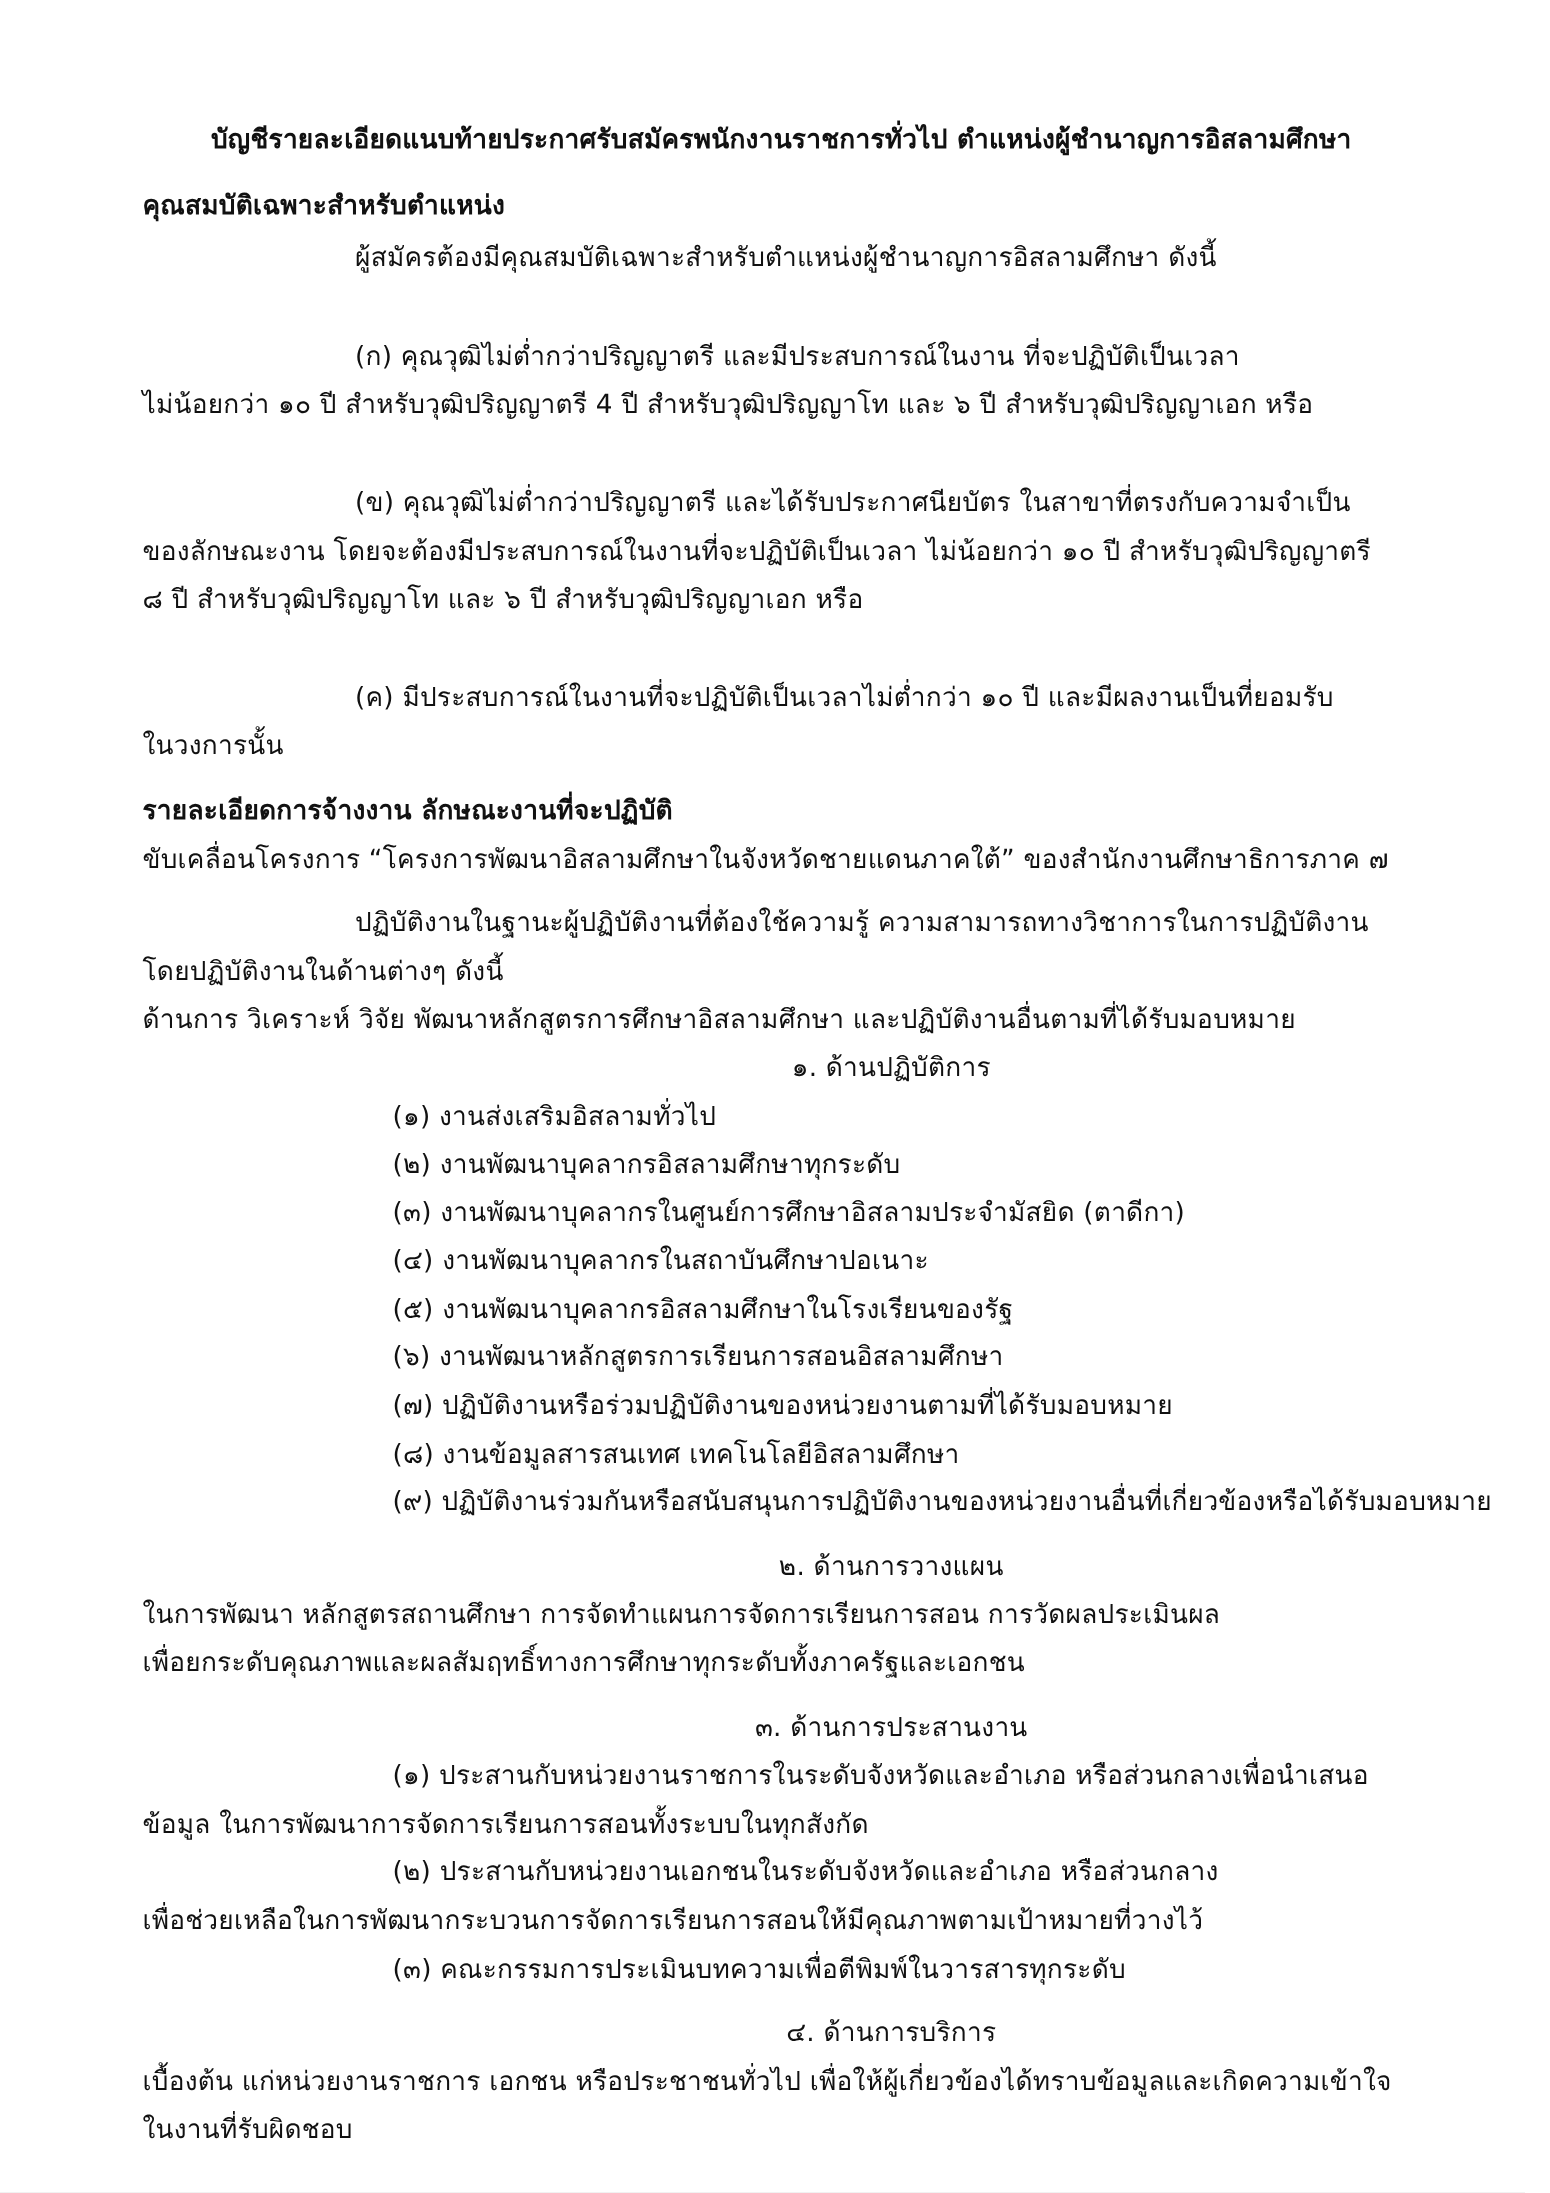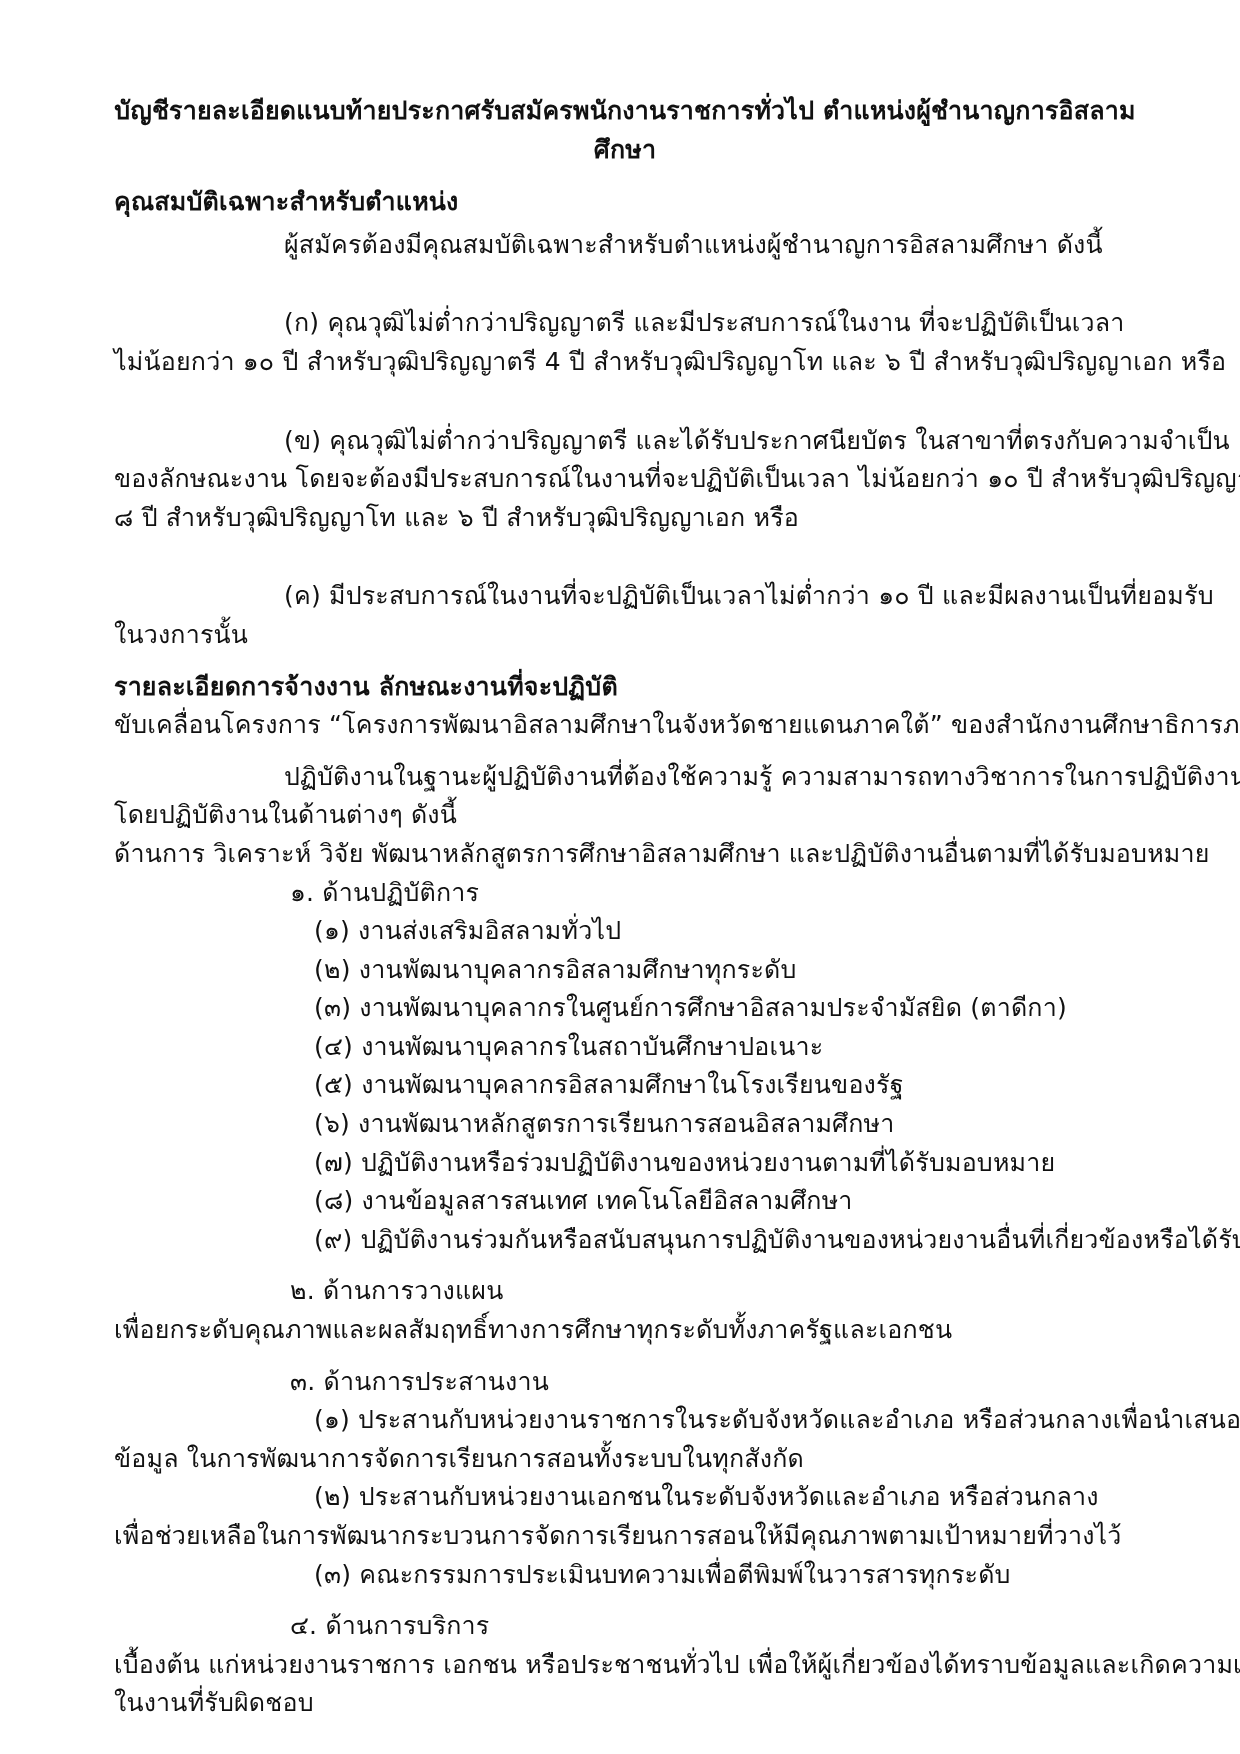--- a/index.html
+++ b/index.html
@@ -17,21 +17,21 @@
     color: #111111;
     overflow: hidden;
   }
   .content {
     position: absolute;
     left: 114px;
     top: 92px;
     width: 1022px;
   }
   .line {
-    font-size: 25px;
+    font-size: 21px;
     line-height: 38.6px;
     white-space: nowrap;
     letter-spacing: 0.2px;
   }
   
   .line.title {
     font-weight: bold;
     text-align: center;
     white-space: normal;
     margin-bottom: 14px;
@@ -41,20 +41,21 @@
     font-weight: bold;
   }
   
   .line.para {
     padding-left: 170px;
     margin-top: 40px;
   }
   
   .line.section {
     padding-left: 176px;
+    text-align: center;
   }
   
   .line.item {
     padding-left: 200px;
   }
   
   .line.cont {
     padding-left: 0;
   }
   .line.gap-sm { margin-top: 4px; }
@@ -84,20 +85,21 @@
       <div class="line item">(๑) งานส่งเสริมอิสลามทั่วไป</div>
       <div class="line item">(๒) งานพัฒนาบุคลากรอิสลามศึกษาทุกระดับ</div>
       <div class="line item">(๓) งานพัฒนาบุคลากรในศูนย์การศึกษาอิสลามประจำมัสยิด (ตาดีกา)</div>
       <div class="line item">(๔) งานพัฒนาบุคลากรในสถาบันศึกษาปอเนาะ</div>
       <div class="line item">(๕) งานพัฒนาบุคลากรอิสลามศึกษาในโรงเรียนของรัฐ</div>
       <div class="line item">(๖) งานพัฒนาหลักสูตรการเรียนการสอนอิสลามศึกษา</div>
       <div class="line item">(๗) ปฏิบัติงานหรือร่วมปฏิบัติงานของหน่วยงานตามที่ได้รับมอบหมาย</div>
       <div class="line item">(๘) งานข้อมูลสารสนเทศ เทคโนโลยีอิสลามศึกษา</div>
       <div class="line item">(๙) ปฏิบัติงานร่วมกันหรือสนับสนุนการปฏิบัติงานของหน่วยงานอื่นที่เกี่ยวข้องหรือได้รับมอบหมาย</div>
       <div class="line section gap">๒. ด้านการวางแผน</div>
+      <div class="line cont">ในการพัฒนา หลักสูตรสถานศึกษา การจัดทำแผนการจัดการเรียนการสอน การวัดผลประเมินผล</div>
       <div class="line cont">เพื่อยกระดับคุณภาพและผลสัมฤทธิ์ทางการศึกษาทุกระดับทั้งภาครัฐและเอกชน</div>
       <div class="line section gap">๓. ด้านการประสานงาน</div>
       <div class="line item">(๑) ประสานกับหน่วยงานราชการในระดับจังหวัดและอำเภอ หรือส่วนกลางเพื่อนำเสนอ</div>
       <div class="line cont">ข้อมูล ในการพัฒนาการจัดการเรียนการสอนทั้งระบบในทุกสังกัด</div>
       <div class="line item">(๒) ประสานกับหน่วยงานเอกชนในระดับจังหวัดและอำเภอ หรือส่วนกลาง</div>
       <div class="line cont">เพื่อช่วยเหลือในการพัฒนากระบวนการจัดการเรียนการสอนให้มีคุณภาพตามเป้าหมายที่วางไว้</div>
       <div class="line item">(๓) คณะกรรมการประเมินบทความเพื่อตีพิมพ์ในวารสารทุกระดับ</div>
       <div class="line section gap">๔. ด้านการบริการ</div>
       <div class="line cont">เบื้องต้น แก่หน่วยงานราชการ เอกชน หรือประชาชนทั่วไป เพื่อให้ผู้เกี่ยวข้องได้ทราบข้อมูลและเกิดความเข้าใจ</div>
       <div class="line cont">ในงานที่รับผิดชอบ</div>

